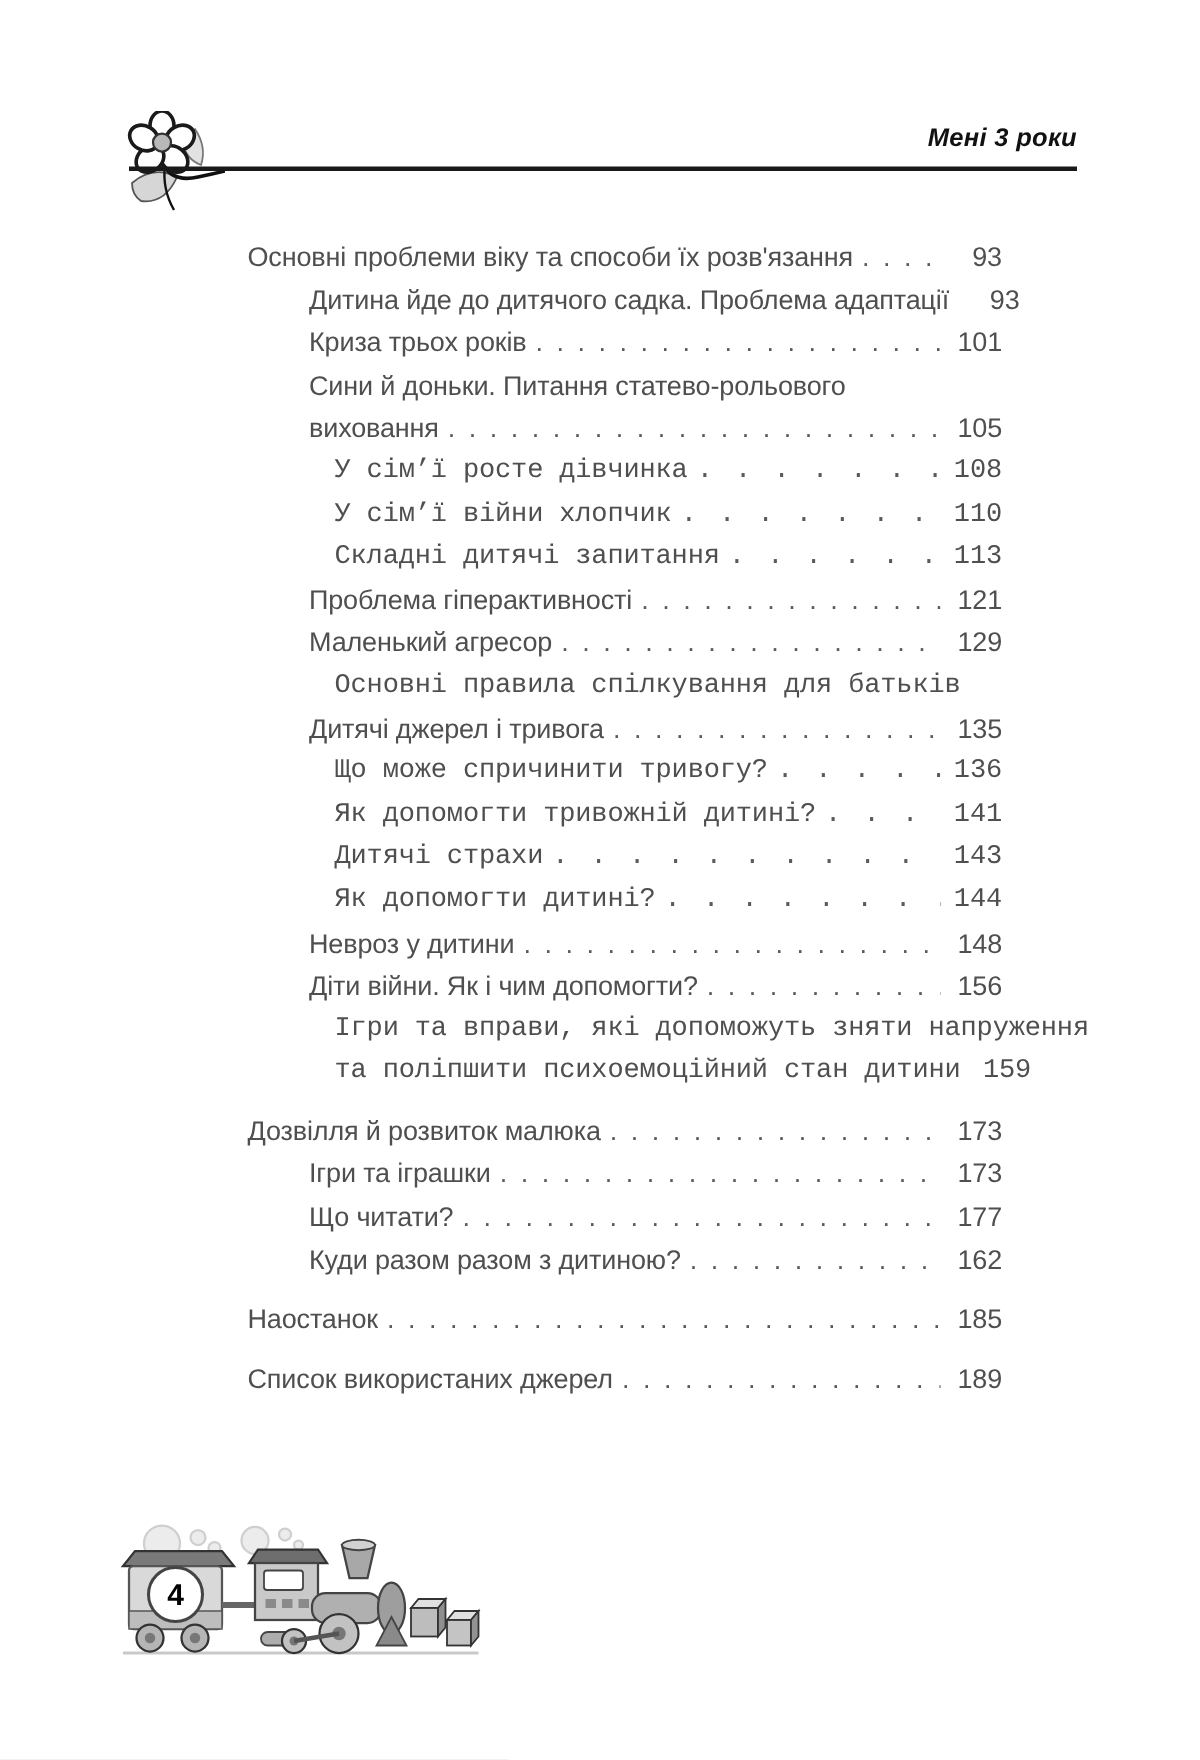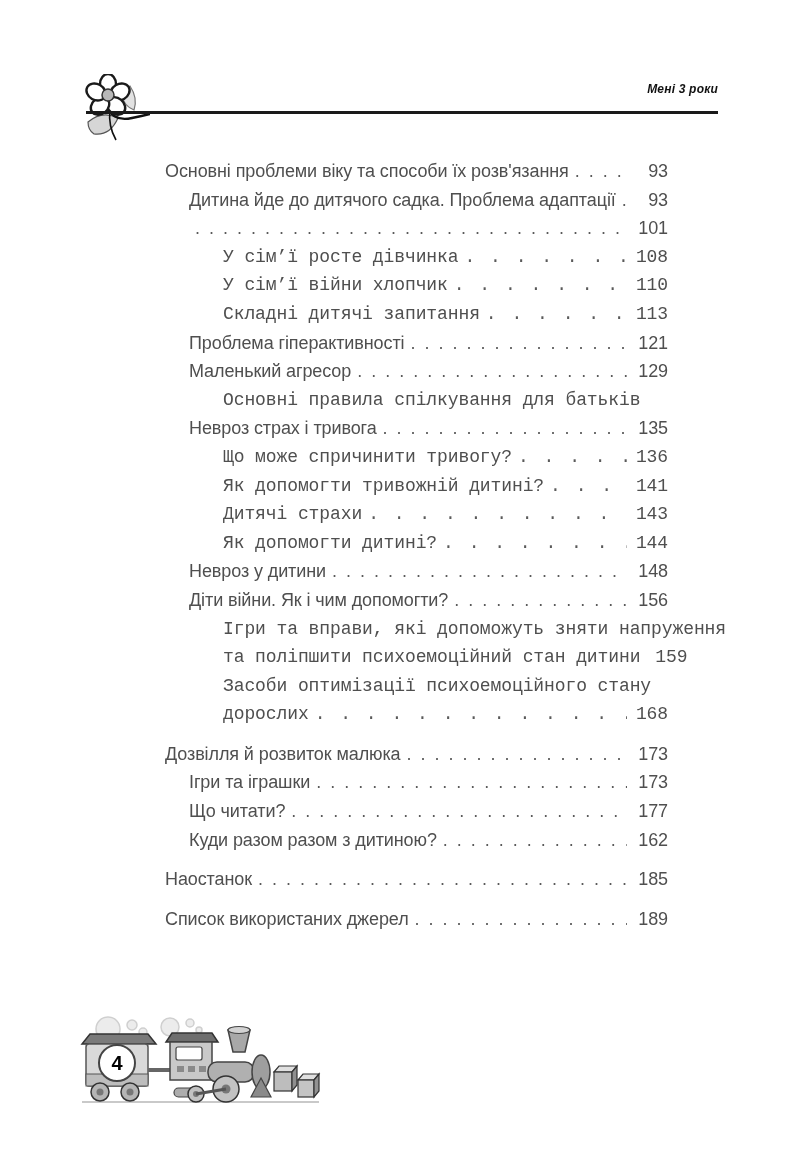--- a/index.html
+++ b/index.html
@@ -3,35 +3,35 @@
 <meta charset="utf-8">
 <style>
   html,body{margin:0;padding:0;background:#e9e9e9;}
   .sheet{
     position:relative;width:800px;height:1173px;background:#ffffff;
     font-family:"Liberation Sans","DejaVu Sans",sans-serif;overflow:hidden;
   }
   
   .running-head{
     position:absolute;top:82px;right:82px;
-    font-size:12px;font-weight:bold;font-style:italic;color:#111111;
+    font-size:17px;font-weight:bold;font-style:italic;color:#111111;
     letter-spacing:.2px;
   }
   .header-rule{
     position:absolute;left:86px;right:82px;top:111px;height:3px;background:#1a1a1a;
   }
   .flower{position:absolute;left:80px;top:74px;}
   
   .toc{
     position:absolute;left:165px;top:157px;width:503px;
     font-size:18px;color:#4f4f4f;letter-spacing:-0.1px;
   }
   .toc-entry{margin:0;}
   .toc-entry.gap{margin-top:11px;}
-  .toc-entry.level-1{margin-left:24px;}
+  .toc-entry.level-1{margin-left:41px;}
   .toc-entry.level-2{margin-left:58px;font-family:Liberation Mono, monospace;}
   .toc-line{display:flex;align-items:flex-start;height:28.6px;line-height:28.6px;}
   .toc-text{flex:0 0 auto;white-space:nowrap;}
   .leader{
     flex:1 1 0;min-width:0;overflow:hidden;white-space:nowrap;
     margin-left:6px;color:#5a5a5a;
   }
   .leader::before{
     content:". . . . . . . . . . . . . . . . . . . . . . . . . . . . . . . . . . . . . . . . . . . . . . . . . . . .";
     letter-spacing:2px;
@@ -78,24 +78,35 @@
       </div>
       <div class="toc-entry level-1">
         <div class="toc-line">
           <span class="toc-text">Дитина йде до дитячого садка. Проблема адаптації</span>
           <span class="leader"></span>
           <span class="pagenum">93</span>
         </div>
       </div>
       <div class="toc-entry level-1">
         <div class="toc-line">
+          <span class="toc-text">Криза трьох років</span>
           <span class="leader"></span>
           <span class="pagenum">101</span>
         </div>
       </div>
+      <div class="toc-entry level-1">
+        <div class="toc-line">
+          <span class="toc-text">Сини й доньки. Питання статево-рольового</span>
+        </div>
+        <div class="toc-line">
+          <span class="toc-text">виховання</span>
+          <span class="leader"></span>
+          <span class="pagenum">105</span>
+        </div>
+      </div>
       <div class="toc-entry level-2">
         <div class="toc-line">
           <span class="toc-text">У сім’ї росте дівчинка</span>
           <span class="leader"></span>
           <span class="pagenum">108</span>
         </div>
       </div>
       <div class="toc-entry level-2">
         <div class="toc-line">
           <span class="toc-text">У сім’ї війни хлопчик</span>
@@ -124,21 +135,21 @@
           <span class="pagenum">129</span>
         </div>
       </div>
       <div class="toc-entry level-2">
         <div class="toc-line">
           <span class="toc-text">Основні правила спілкування для батьків</span>
         </div>
       </div>
       <div class="toc-entry level-1">
         <div class="toc-line">
-          <span class="toc-text">Невроз страх і тривога</span>
+          <span class="toc-text">Дитячі джерел і тривога</span>
           <span class="leader"></span>
           <span class="pagenum">135</span>
         </div>
       </div>
       <div class="toc-entry level-2">
         <div class="toc-line">
           <span class="toc-text">Що може спричинити тривогу?</span>
           <span class="leader"></span>
           <span class="pagenum">136</span>
         </div>
@@ -179,30 +190,20 @@
         </div>
       </div>
       <div class="toc-entry level-2">
         <div class="toc-line">
           <span class="toc-text">Ігри та вправи, які допоможуть зняти напруження</span>
         </div>
         <div class="toc-line">
           <span class="toc-text">та поліпшити психоемоційний стан дитини</span>
           <span class="leader"></span>
           <span class="pagenum">159</span>
-        </div>
-      </div>
-      <div class="toc-entry level-2">
-        <div class="toc-line">
-          <span class="toc-text">Засоби оптимізації психоемоційного стану</span>
-        </div>
-        <div class="toc-line">
-          <span class="toc-text">дорослих</span>
-          <span class="leader"></span>
-          <span class="pagenum">168</span>
         </div>
       </div>
       <div class="toc-entry level-0 gap">
         <div class="toc-line">
           <span class="toc-text">Дозвілля й розвиток малюка</span>
           <span class="leader"></span>
           <span class="pagenum">173</span>
         </div>
       </div>
       <div class="toc-entry level-1">

